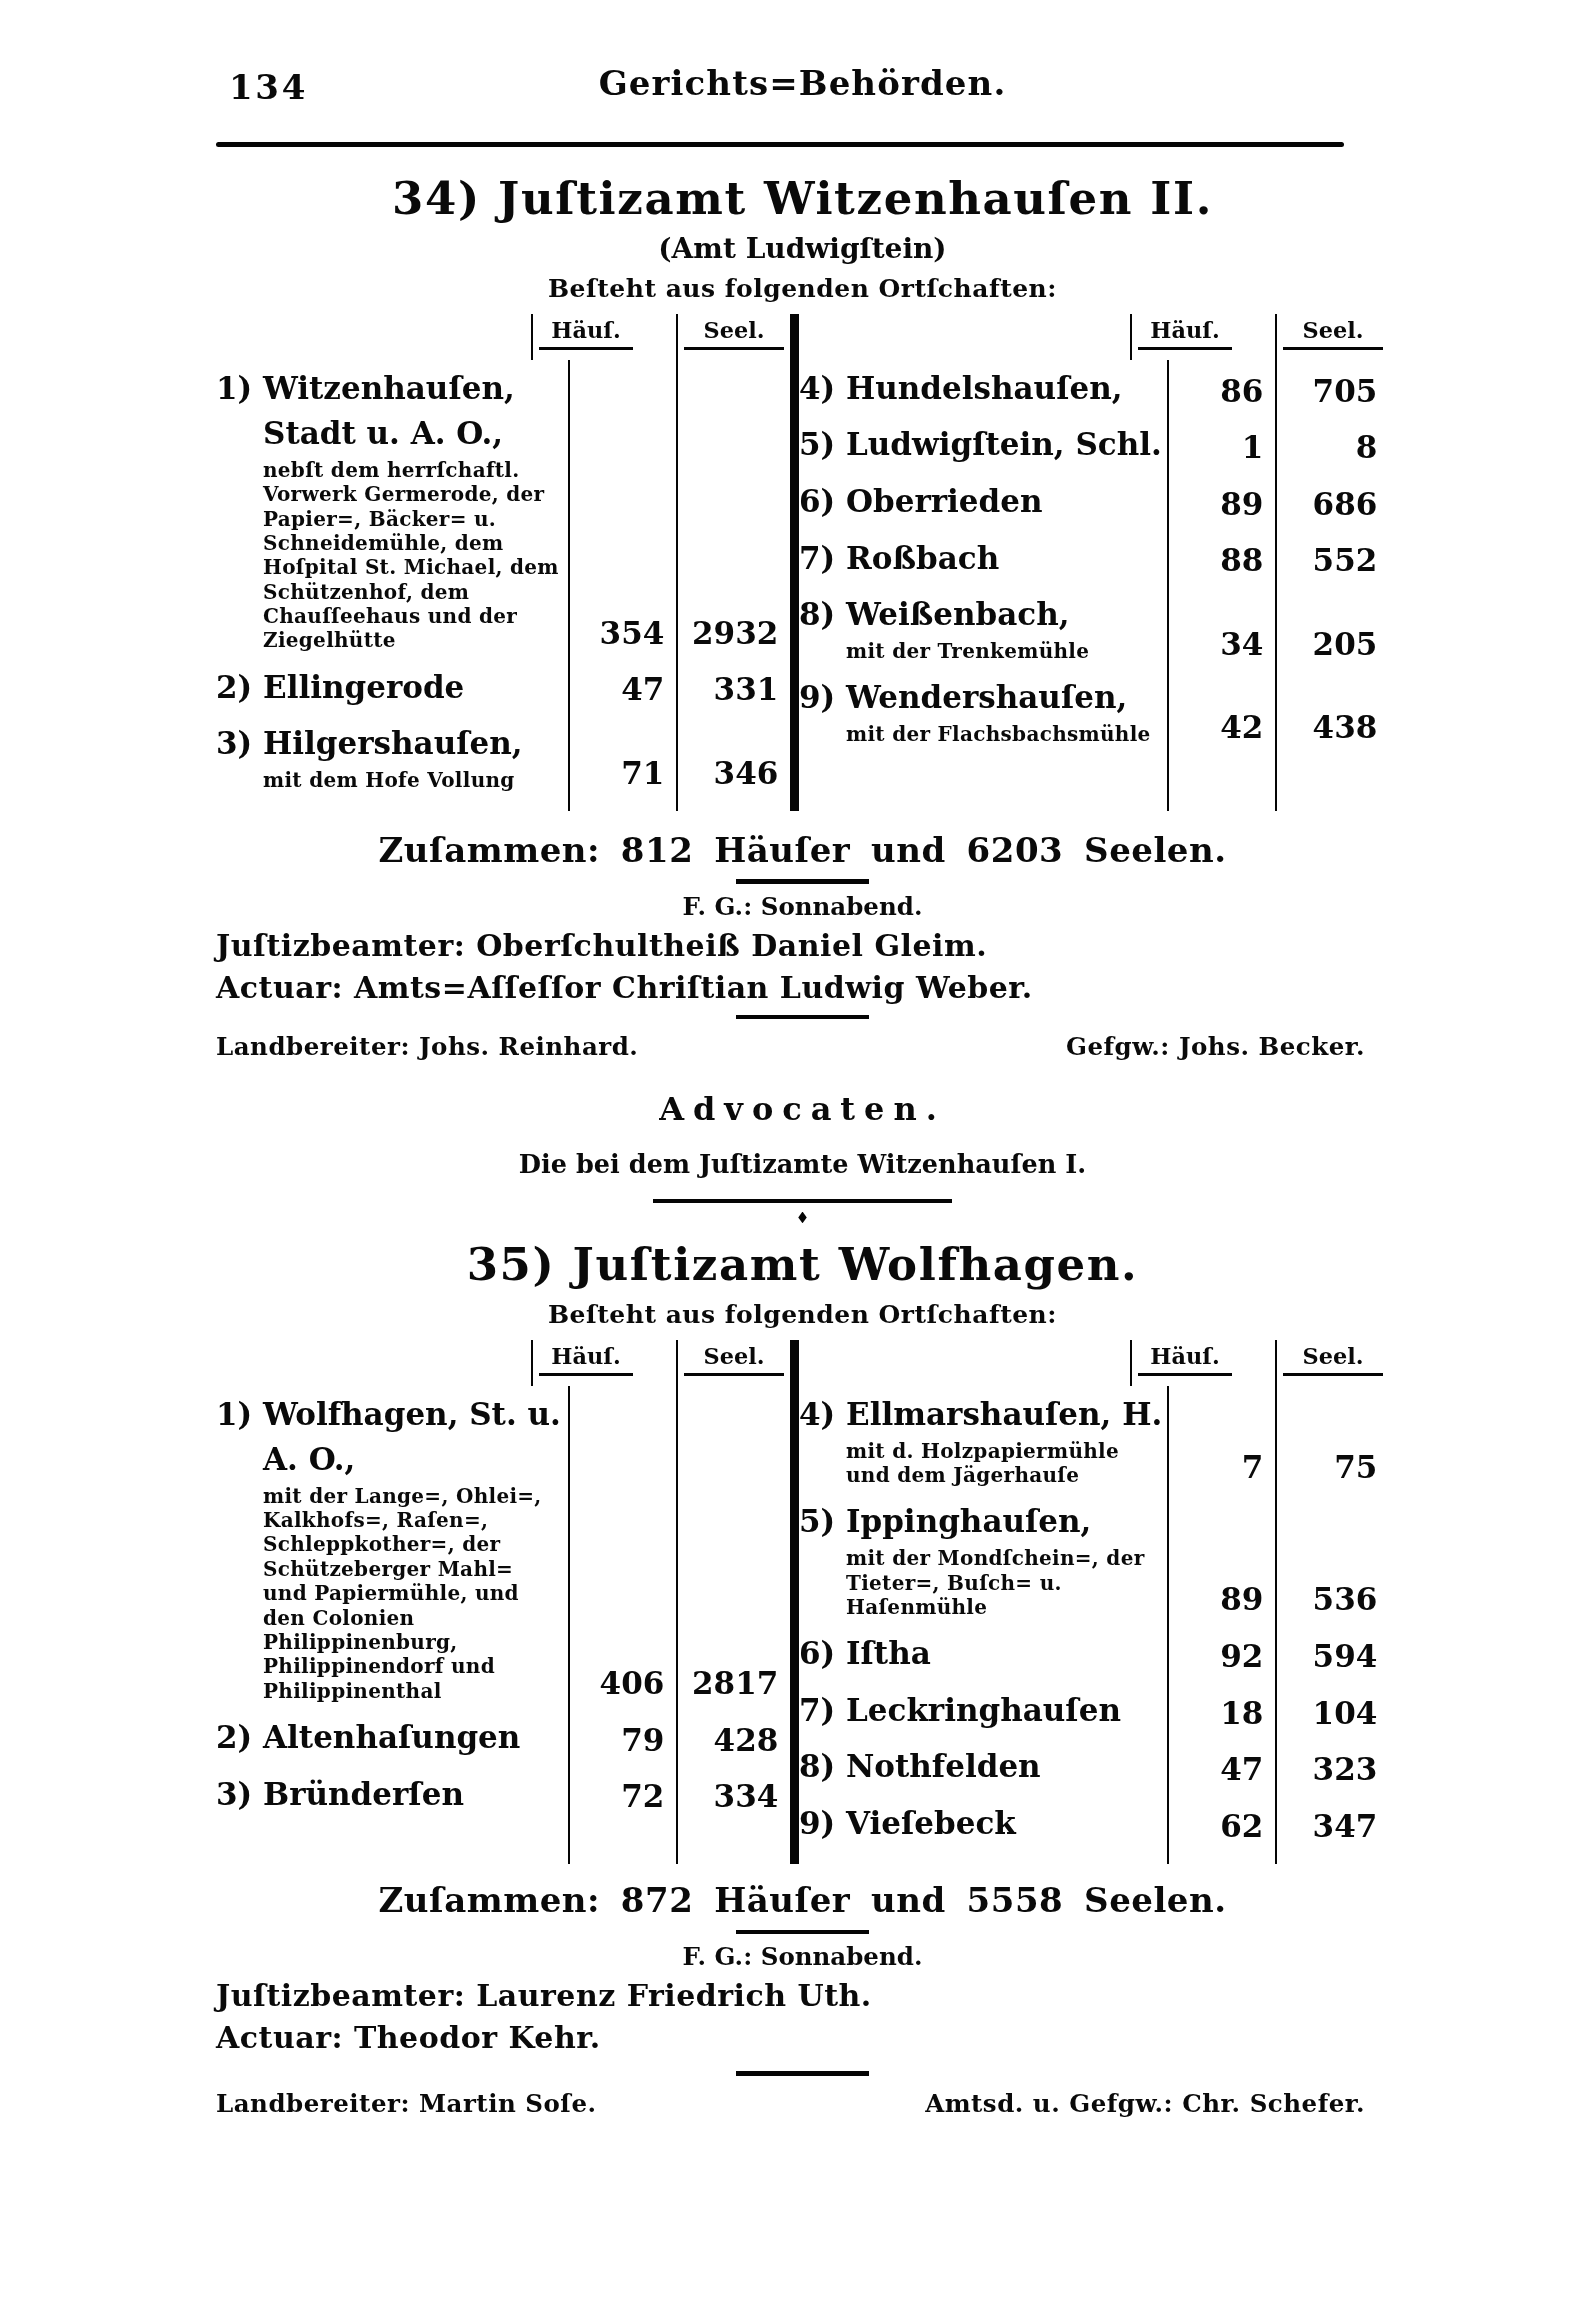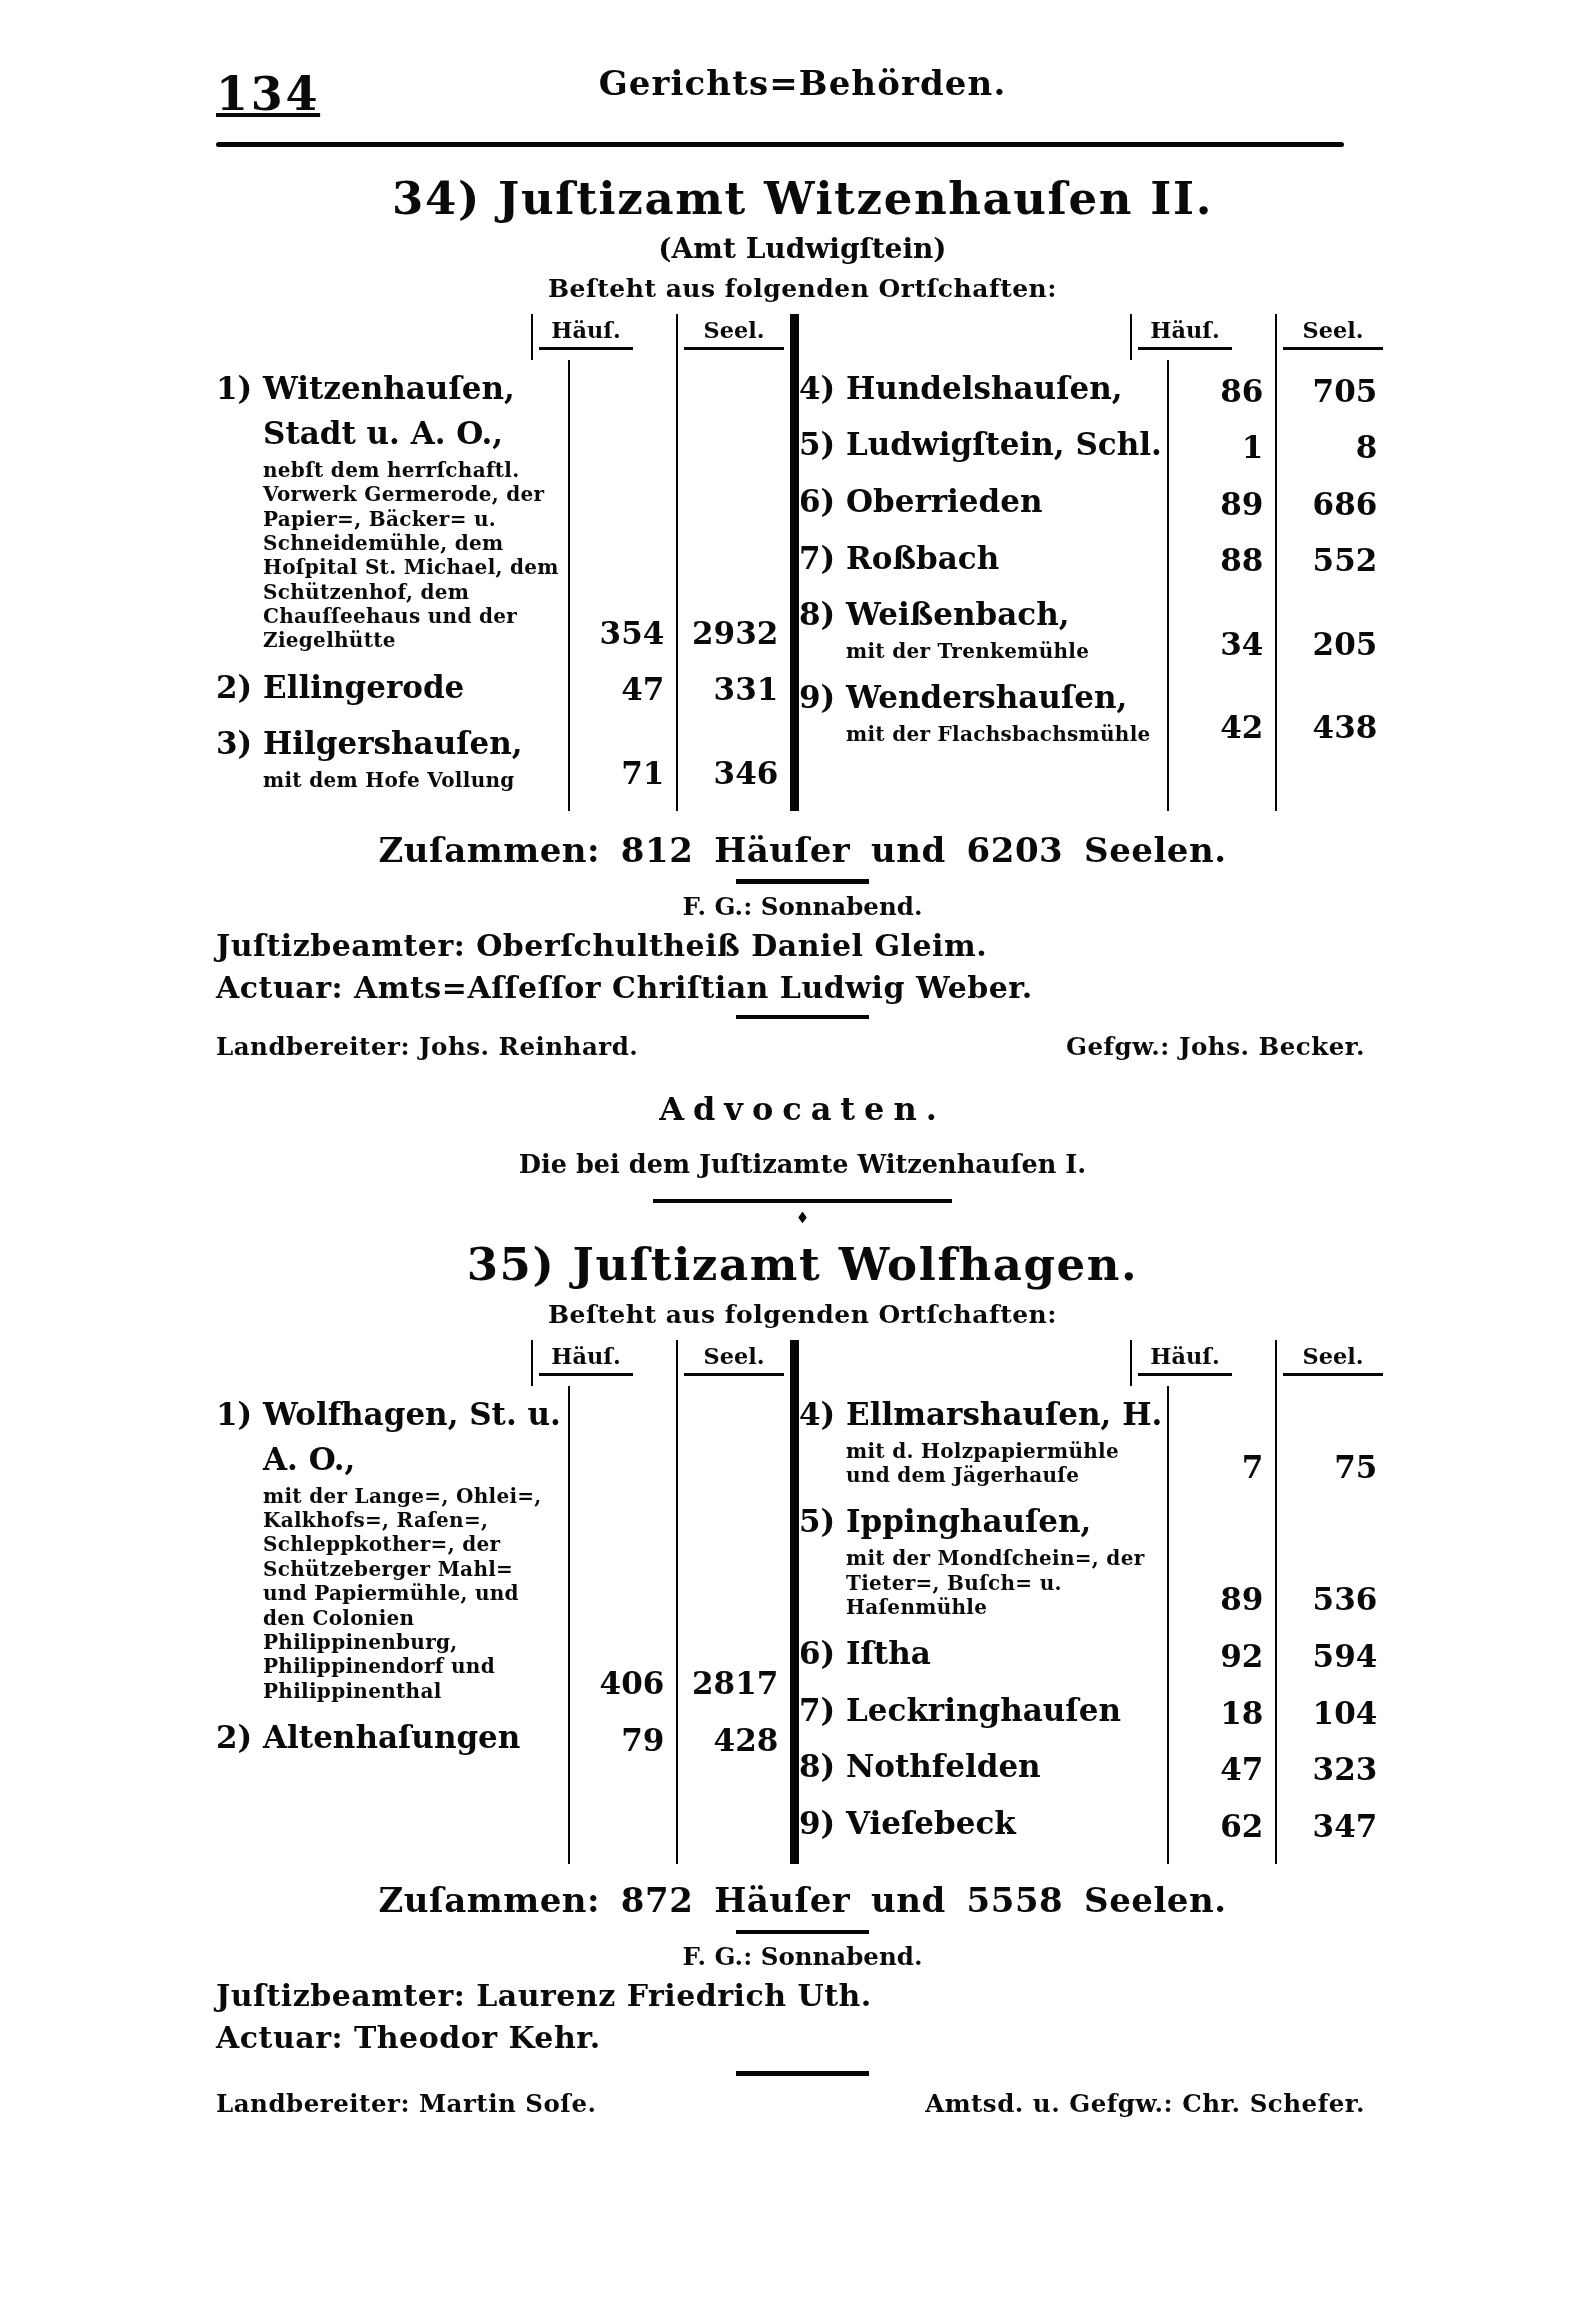--- a/index.html
+++ b/index.html
@@ -12,21 +12,21 @@
   }
   .page{
     box-sizing:border-box;
     width:1581px;height:2319px;
     padding:63px 192px 0 216px;
     position:relative;
     font-weight:700;
   }
   
   .pagehead{position:relative;height:47px;}
-  .pageno{position:absolute;left:0;top:4.3px;font-size:46px;letter-spacing:2.7px;text-decoration:underline;}
+  .pageno{position:absolute;left:13px;top:4.3px;font-size:34px;letter-spacing:2.7px;}
   .runtitle{text-align:center;font-size:34px;letter-spacing:1.1px;}
   .toprule{margin-top:32px;width:1128px;height:5.3px;background:#050505;border-radius:3.2px;}
 
   
   .sec-heading{margin:24.5px 0 0;text-align:center;font-size:45px;font-weight:700;letter-spacing:1.6px;}
   .sec-sub{text-align:center;font-size:28px;margin-top:7.5px;}
   .sec-intro{text-align:center;font-size:25px;margin-top:8.5px;letter-spacing:0.5px;}
 
   
   .otable{display:flex;align-items:stretch;margin-top:11.7px;}
@@ -237,20 +237,28 @@
           <div class="c-s">2817</div>
         </div>
         <div class="trow">
           <div class="c-name">
             <span class="num">2)</span><span class="nm">Altenhaſungen</span>
             
           </div>
           <div class="c-h">79</div>
           <div class="c-s">428</div>
         </div>
+        <div class="trow">
+          <div class="c-name">
+            <span class="num">3)</span><span class="nm">Bründerſen</span>
+            
+          </div>
+          <div class="c-h">72</div>
+          <div class="c-s">334</div>
+        </div>
         <div class="trow filler">
           <div class="c-name"></div>
             <div class="c-h"></div>
             <div class="c-s"></div>
         </div>
       </div>
 
       <div class="half right">
         <div class="trow head">
           <div class="c-name"></div>

